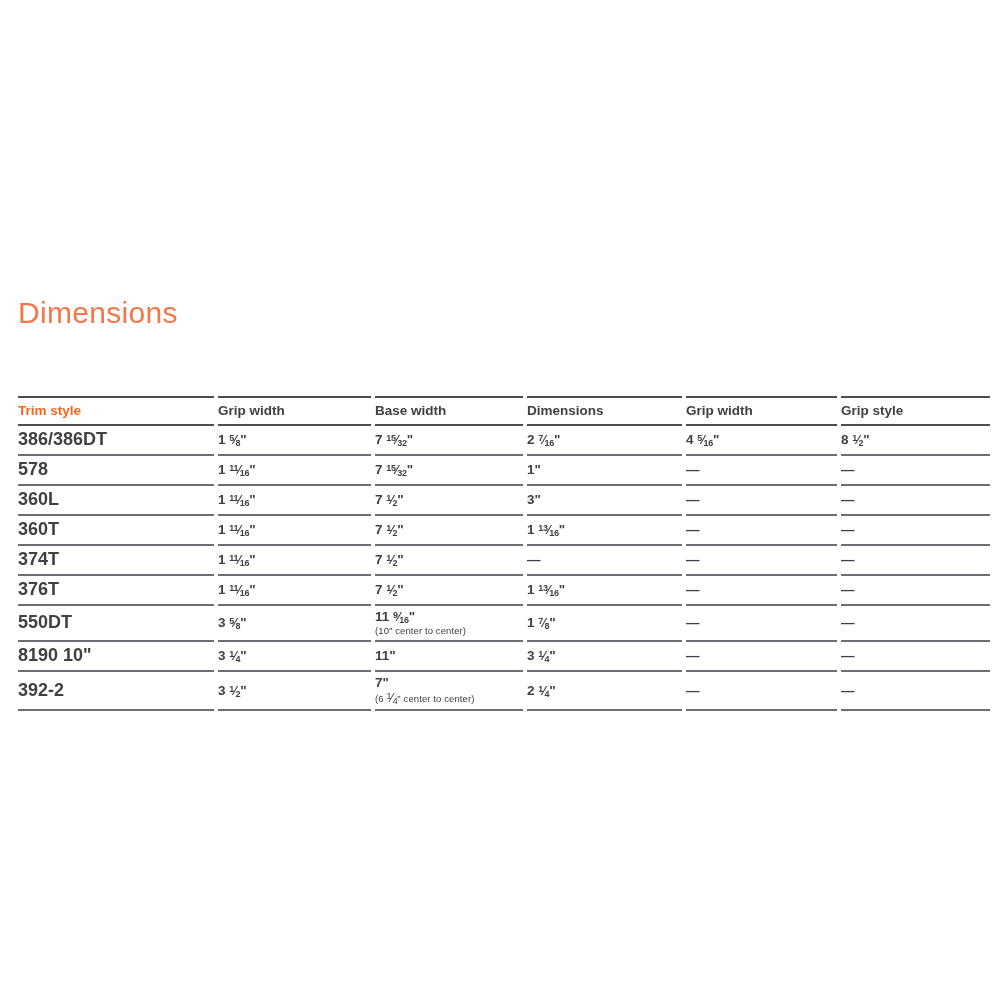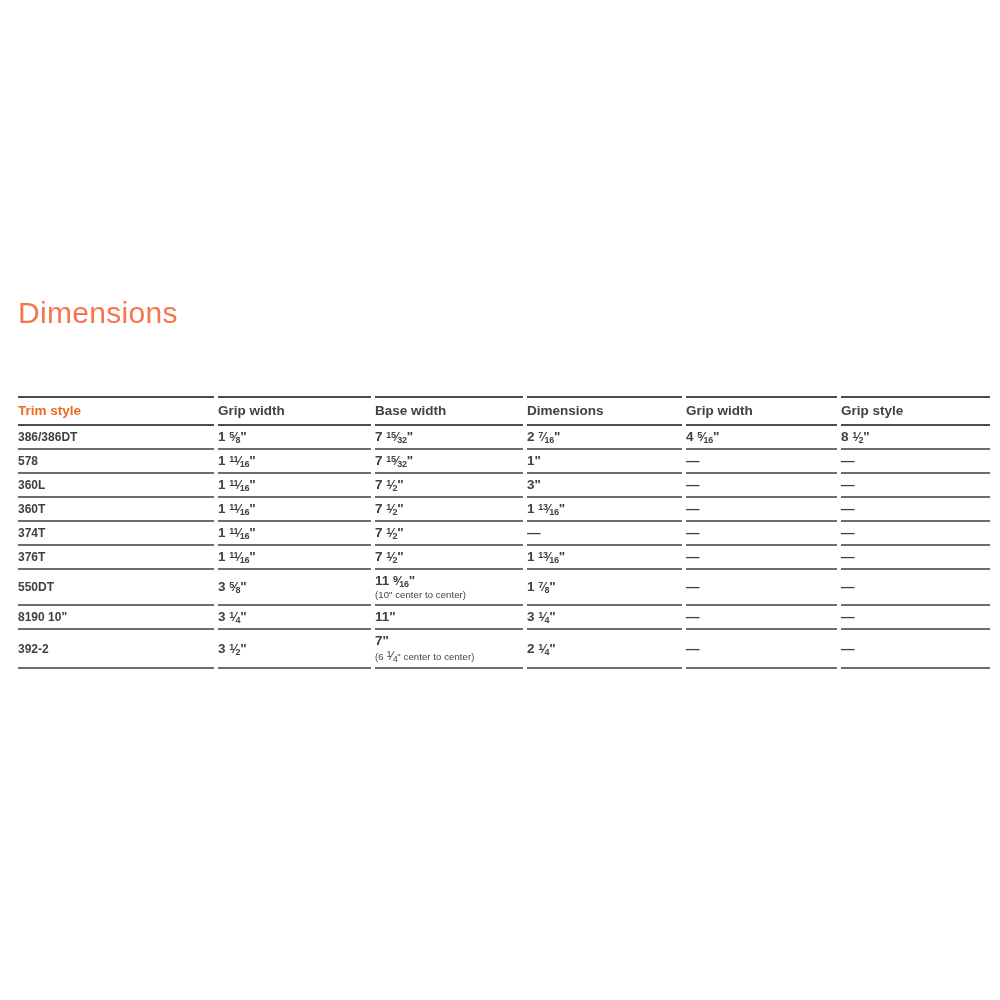--- a/index.html
+++ b/index.html
@@ -47,21 +47,21 @@
   table.dim th.accent {
     color: var(--c-accent, #f2671f);
   }
   table.dim td {
     font-size: 13.5px;
     font-weight: 700;
     vertical-align: middle;
     border-bottom: 2px solid var(--c-rule, #6d6e71);
     padding: 3px 0 4px 0;
   }
-  .trim { font-size: 12px; font-weight: 700; }
+  .trim { font-size: 18px; font-weight: 700; }
   .note {
     font-size: 9.5px;
     font-weight: 400;
     margin-top: 1px;
     letter-spacing: 0.1px;
   }
   .fr sup {
     font-size: 9px;
     line-height: 0;
     vertical-align: 3.5px;

